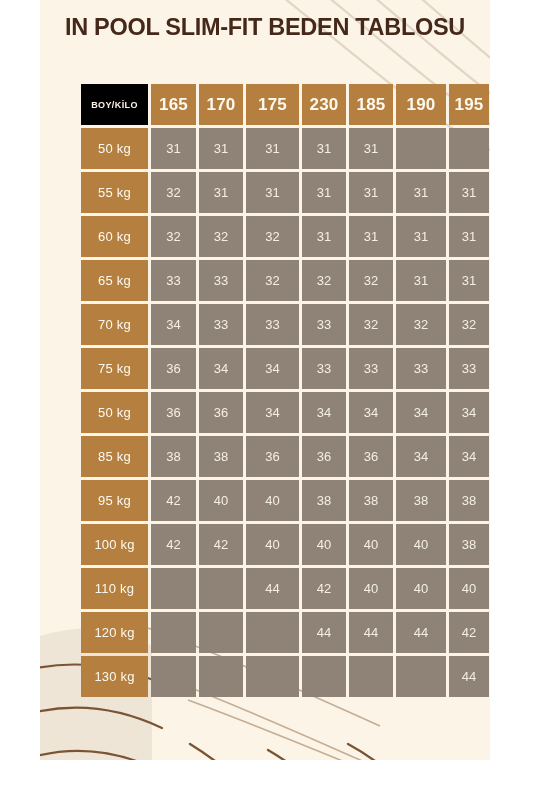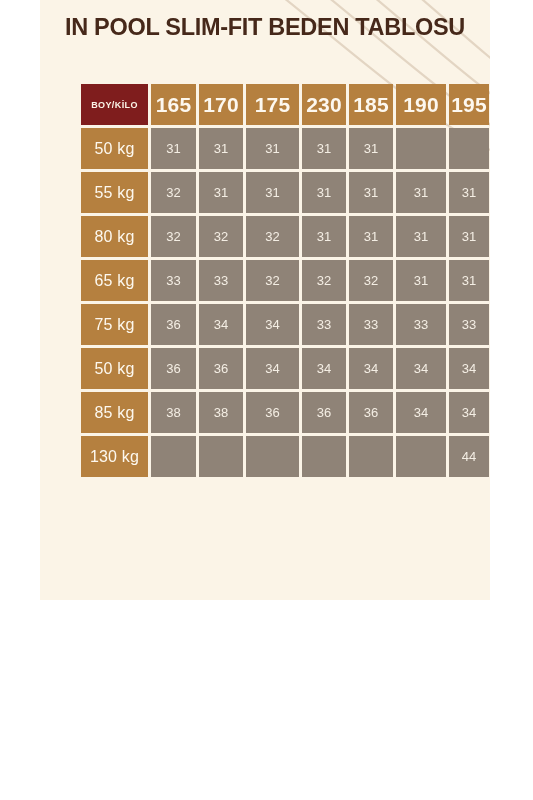--- a/index.html
+++ b/index.html
@@ -10,21 +10,21 @@
   body {
     width: 533px;
     height: 800px;
     overflow: hidden;
     font-family: "Liberation Sans", sans-serif;
   }
 
   #page {
     position: relative;
     width: 533px;
-    height: 600px;
+    height: 760px;
     background: #ffffff;
     overflow: hidden;
   }
 
   
   #canvas {
     position: absolute;
     left: 40px;
     top: 0;
     width: 450px;
@@ -86,39 +86,39 @@
   col.c-first { width: 67px; }
   col.c-165   { width: 45px; }
   col.c-170   { width: 44px; }
   col.c-175   { width: 53px; }
   col.c-180   { width: 44px; }
   col.c-185   { width: 44px; }
   col.c-190   { width: 50px; }
   col.c-195   { width: 40px; }
 
   th.hdr-corner {
-    background: #7f1d1d;
+    background: #000000;
     color: #FBF4E7;
     font-size: 9px;
     font-weight: 700;
     letter-spacing: 0.4px;
   }
 
   th.hdr-col {
     background: #B5803F;
     color: #FDF8EF;
-    font-size: 21px;
+    font-size: 17px;
     font-weight: 700;
     letter-spacing: 0.2px;
   }
 
   td.row-hdr {
     background: #B5803F;
     color: #FDF8EF;
-    font-size: 16px;
+    font-size: 13px;
     font-weight: 400;
     letter-spacing: 0.2px;
   }
 
   td.cell {
     background: #8F8377;
     color: #F4EEE4;
     font-size: 13px;
     font-weight: 400;
   }
@@ -205,40 +205,50 @@
               <td class="row-hdr">55 kg</td>
               <td class="cell">32</td>
               <td class="cell">31</td>
               <td class="cell">31</td>
               <td class="cell">31</td>
               <td class="cell">31</td>
               <td class="cell">31</td>
               <td class="cell">31</td>
             </tr>
             <tr>
-              <td class="row-hdr">80 kg</td>
+              <td class="row-hdr">60 kg</td>
               <td class="cell">32</td>
               <td class="cell">32</td>
               <td class="cell">32</td>
               <td class="cell">31</td>
               <td class="cell">31</td>
               <td class="cell">31</td>
               <td class="cell">31</td>
             </tr>
             <tr>
               <td class="row-hdr">65 kg</td>
               <td class="cell">33</td>
               <td class="cell">33</td>
               <td class="cell">32</td>
               <td class="cell">32</td>
               <td class="cell">32</td>
               <td class="cell">31</td>
               <td class="cell">31</td>
             </tr>
             <tr>
+              <td class="row-hdr">70 kg</td>
+              <td class="cell">34</td>
+              <td class="cell">33</td>
+              <td class="cell">33</td>
+              <td class="cell">33</td>
+              <td class="cell">32</td>
+              <td class="cell">32</td>
+              <td class="cell">32</td>
+            </tr>
+            <tr>
               <td class="row-hdr">75 kg</td>
               <td class="cell">36</td>
               <td class="cell">34</td>
               <td class="cell">34</td>
               <td class="cell">33</td>
               <td class="cell">33</td>
               <td class="cell">33</td>
               <td class="cell">33</td>
             </tr>
             <tr>
@@ -253,20 +263,60 @@
             </tr>
             <tr>
               <td class="row-hdr">85 kg</td>
               <td class="cell">38</td>
               <td class="cell">38</td>
               <td class="cell">36</td>
               <td class="cell">36</td>
               <td class="cell">36</td>
               <td class="cell">34</td>
               <td class="cell">34</td>
+            </tr>
+            <tr>
+              <td class="row-hdr">95 kg</td>
+              <td class="cell">42</td>
+              <td class="cell">40</td>
+              <td class="cell">40</td>
+              <td class="cell">38</td>
+              <td class="cell">38</td>
+              <td class="cell">38</td>
+              <td class="cell">38</td>
+            </tr>
+            <tr>
+              <td class="row-hdr">100 kg</td>
+              <td class="cell">42</td>
+              <td class="cell">42</td>
+              <td class="cell">40</td>
+              <td class="cell">40</td>
+              <td class="cell">40</td>
+              <td class="cell">40</td>
+              <td class="cell">38</td>
+            </tr>
+            <tr>
+              <td class="row-hdr">110 kg</td>
+              <td class="cell empty"></td>
+              <td class="cell empty"></td>
+              <td class="cell">44</td>
+              <td class="cell">42</td>
+              <td class="cell">40</td>
+              <td class="cell">40</td>
+              <td class="cell">40</td>
+            </tr>
+            <tr>
+              <td class="row-hdr">120 kg</td>
+              <td class="cell empty"></td>
+              <td class="cell empty"></td>
+              <td class="cell empty"></td>
+              <td class="cell">44</td>
+              <td class="cell">44</td>
+              <td class="cell">44</td>
+              <td class="cell">42</td>
             </tr>
             <tr>
               <td class="row-hdr">130 kg</td>
               <td class="cell empty"></td>
               <td class="cell empty"></td>
               <td class="cell empty"></td>
               <td class="cell empty"></td>
               <td class="cell empty"></td>
               <td class="cell empty"></td>
               <td class="cell">44</td>

